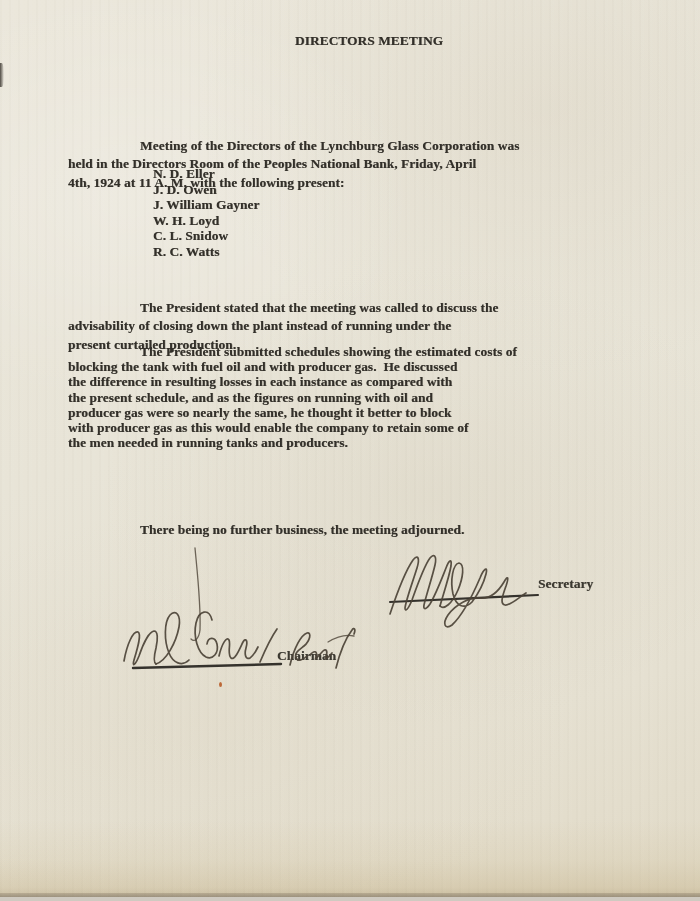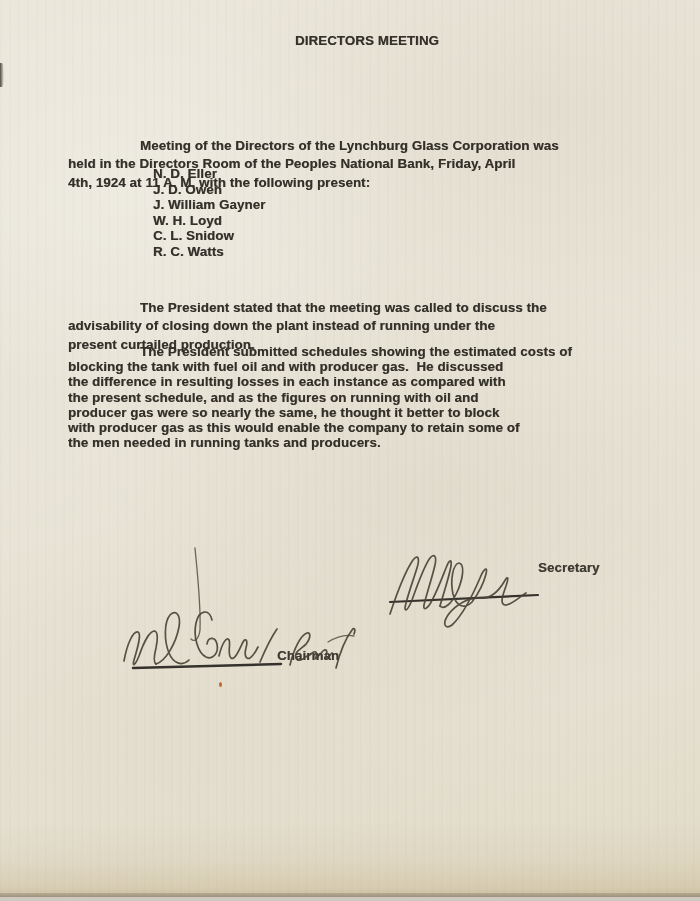--- a/index.html
+++ b/index.html
@@ -13,21 +13,21 @@
   #paper {
     position: relative;
     width: 700px;
     height: 901px;
     background:
       radial-gradient(ellipse 420px 300px at 18% 22%, rgba(255,255,255,0.20), rgba(255,255,255,0) 70%),
       radial-gradient(ellipse 500px 380px at 78% 12%, rgba(214,206,188,0.35), rgba(214,206,188,0) 70%),
       radial-gradient(ellipse 460px 320px at 62% 55%, rgba(210,203,184,0.30), rgba(210,203,184,0) 72%),
       radial-gradient(ellipse 520px 300px at 30% 80%, rgba(218,210,190,0.28), rgba(218,210,190,0) 70%),
       linear-gradient(165deg, #ebe7db 0%, #e8e4d7 45%, #e5e0d1 78%, #e1dac7 100%);
-    font-family: Liberation Sans, sans-serif;
+    font-family: Liberation Serif, serif;
     color: #33302a;
   }
   
   #paper::before {
     content: "";
     position: absolute;
     inset: 0;
     background: repeating-linear-gradient(90deg,
       rgba(120,112,95,0.025) 0px, rgba(120,112,95,0.025) 2px,
       rgba(255,255,255,0.02) 2px, rgba(255,255,255,0.02) 5px,
@@ -128,28 +128,29 @@
 
   <div class="typed para lh-mid" style="left:68px; top:313px;">The President submitted schedules showing the estimated costs of
 blocking the tank with fuel oil and with producer gas.  He discussed
 the difference in resulting losses in each instance as compared with
 the present schedule, and as the figures on running with oil and
 producer gas were so nearly the same, he thought it better to block
 with producer gas as this would enable the company to retain some of
 the men needed in running tanks and producers.</div>
 
 
+  <div class="typed para lh-wide" style="left:68px; top:490px;">There being no further business, the meeting adjourned.</div>
 
   <svg class="sig-svg" style="left:378px; top:548px;" width="170" height="85" viewBox="0 0 170 85">
     <path class="rule" stroke-width="2.1" d="M 12,54 L 160,47"></path>
     <path class="ink" d="M 12,66 C 18,48 28,22 35,12 C 40,6 42,10 39,20 C 34,36 28,52 27,60 C 27,64 30,62 34,52 C 39,38 46,18 52,10 C 56,5 59,8 57,17 C 54,30 48,48 46,57 C 45,62 48,62 52,56 C 58,46 64,30 68,20 C 71,12 74,10 73,18 C 71,30 64,50 62,58"></path>
     <path class="ink" d="M 62,58 C 66,62 74,56 80,42 C 85,30 87,16 81,15 C 75,16 72,32 75,46 C 78,58 86,62 94,54 C 100,46 106,34 108,26 C 110,18 106,20 102,30 C 96,44 86,66 74,77 C 67,82 64,76 70,67 C 78,56 92,49 102,50"></path>
     <path class="ink" d="M 102,50 C 112,51 120,44 126,34 C 130,27 131,29 128,38 C 124,49 122,56 127,57 C 132,58 140,50 148,45"></path>
   </svg>
-  <div class="typed sig-label" style="left:538px; top:560px;">Secretary</div>
+  <div class="typed sig-label" style="left:538px; top:576px;">Secretary</div>
 
   <div class="typed sig-label" style="left:277px; top:648px;">Chairman</div>
   <svg class="sig-svg" style="left:116px; top:542px;" width="245" height="150" viewBox="0 0 245 150">
     <path class="rule" stroke-width="2.4" d="M 17,126 L 165,122"></path>
 
     <path class="ink ink-light" d="M 79,6 C 81,28 85,62 84,88 C 83,96 79,101 75,97"></path>
 
     <path class="ink" d="M 8,119 C 11,102 17,89 22,90 C 26,92 21,108 18,118 C 16,125 19,124 23,114 C 27,102 33,90 38,89 C 42,89 42,97 40,106 C 38,114 37,120 40,122"></path>
 
     <path class="ink" d="M 40,122 C 50,119 60,101 63,85 C 65,73 60,67 54,73 C 48,80 48,99 53,111 C 57,121 66,125 73,118"></path>

